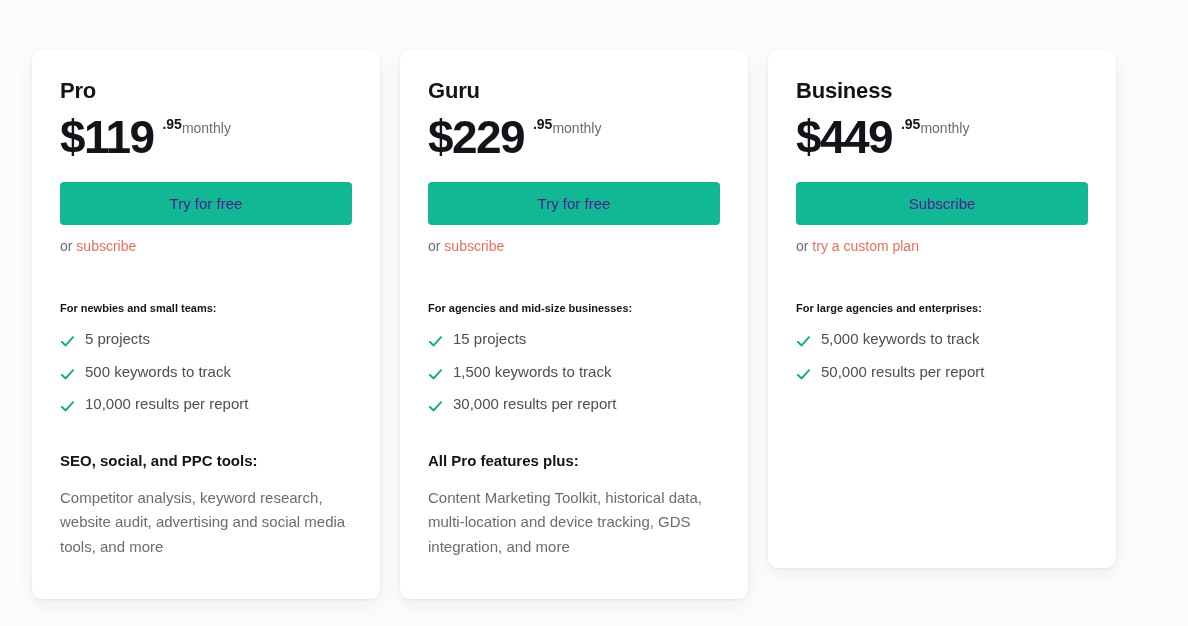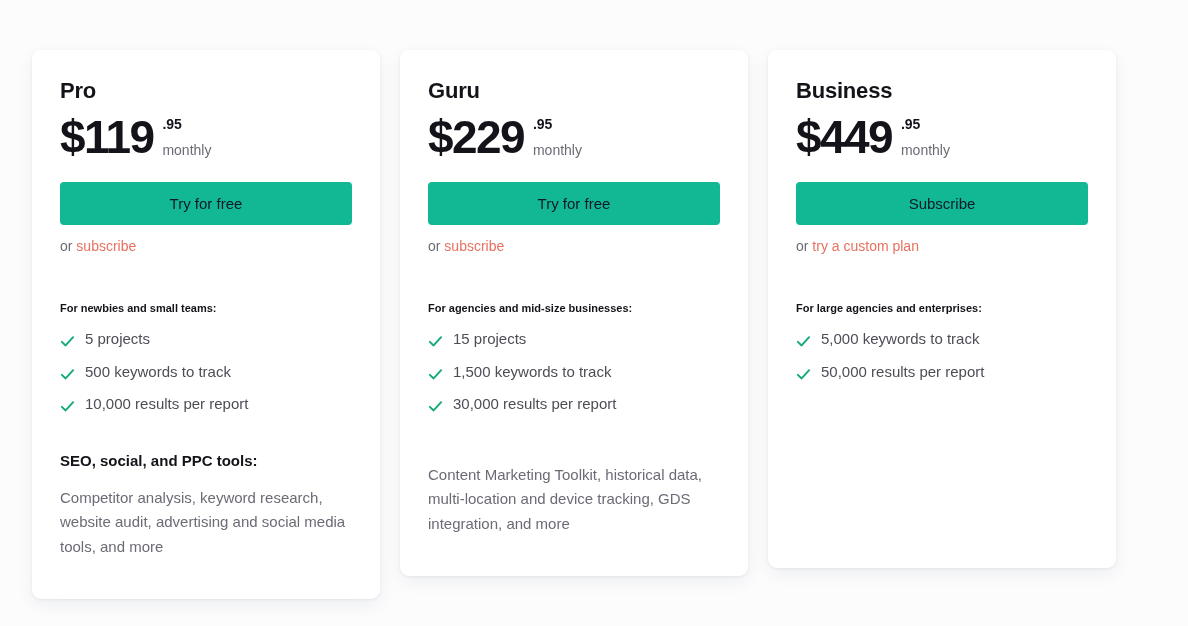--- a/index.html
+++ b/index.html
@@ -49,45 +49,44 @@
   .price-main {
     font-size: 46px;
     font-weight: bold;
     color: #14131a;
     line-height: 1;
     letter-spacing: -1.6px;
   }
 
   .price-side {
     display: flex;
-    flex-direction: column;
     margin-left: 9px;
     padding-top: 2px;
   }
 
   .price-cents {
     font-size: 14px;
     font-weight: bold;
     color: #14131a;
     line-height: 1.15;
   }
 
   .price-period {
     font-size: 14px;
     color: #6b6b76;
     line-height: 1.3;
-    margin-top: 9px;
+    margin-top: 3px;
     text-align: center;
   }
 
   .cta-button {
     display: block;
     width: 100%;
     background: #12b894;
-    color: #0f172a;
+    color: #4c1d95;
     border: none;
     border-radius: 4px;
     font-size: 15px;
     font-family: "Liberation Sans", sans-serif;
     padding: 13px 10px;
     cursor: pointer;
     text-align: center;
   }
 
   .alt-action {
@@ -234,20 +233,21 @@
       <li class="feature-item">
         <span class="check-icon">
             <svg width="15" height="15" viewBox="0 0 16 16">
               <path d="M2 8.4 L6 12.2 L14 3.4" stroke="#16a97f" stroke-width="2.1" fill="none" stroke-linecap="round" stroke-linejoin="round"></path>
             </svg>
           </span>
         <span>30,000 results per report</span>
       </li>
     </ul>
     <div class="plan-footer">
+      <div class="footer-heading">All Pro features plus:</div>
       <div class="footer-desc">Content Marketing Toolkit, historical data, multi-location and device tracking, GDS integration, and more</div>
     </div>
   </div>
 
   <div class="plan-card">
     <div class="plan-name">Business</div>
     <div class="price-row">
       <span class="price-main">$449</span>
       <span class="price-side">
         <span class="price-cents">.95</span>

